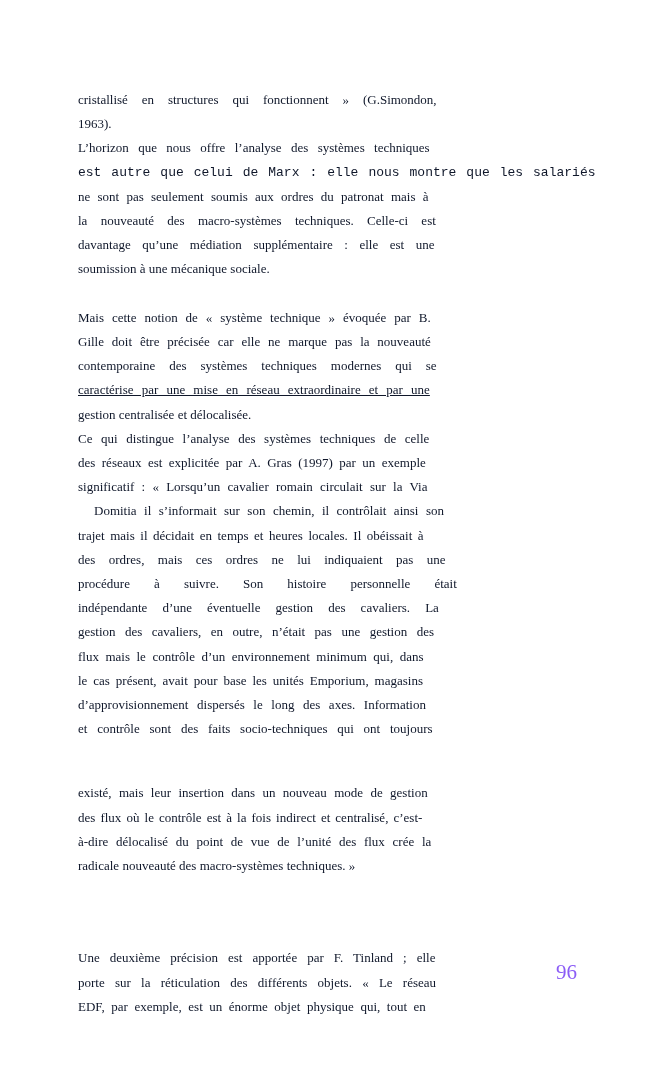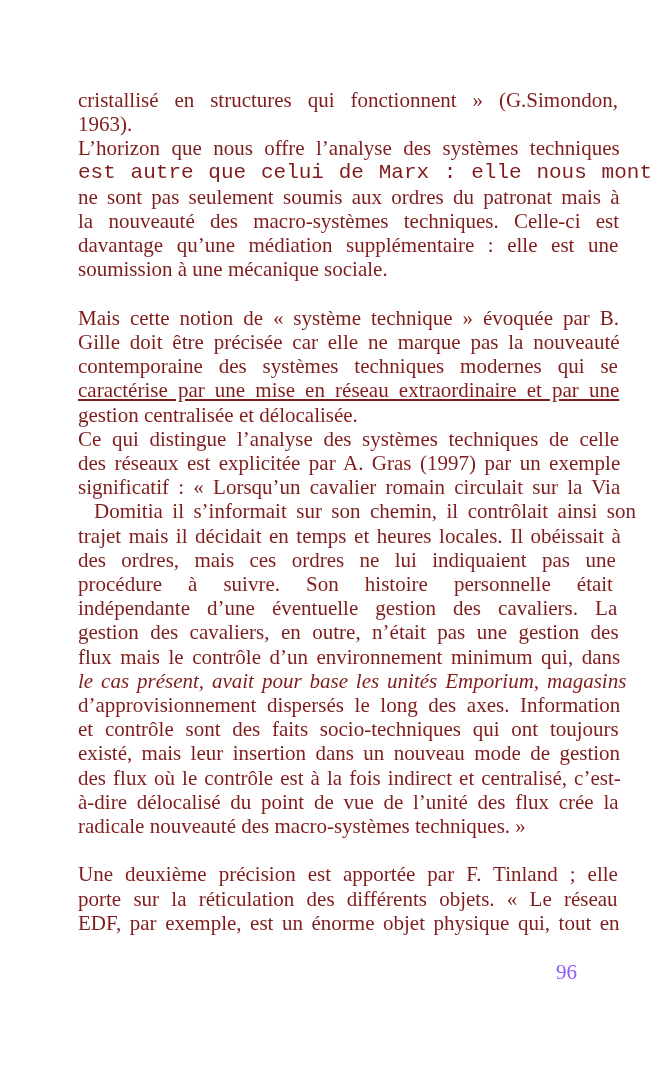--- a/index.html
+++ b/index.html
@@ -1,20 +1,20 @@
 <!DOCTYPE html>
 <html><head>
 <meta charset="utf-8">
 <style>
   html, body { margin: 0; padding: 0; background: #ffffff; }
   body { width: 650px; height: 1084px; position: relative; overflow: hidden; }
   .page {
     position: absolute; left: 78px; top: 88px; width: 508px;
     font-family: "Liberation Serif", "DejaVu Serif", serif;
-    font-size: 21px; line-height: 24.2px; color: #7f1d1d;
+    font-size: 13px; line-height: 24.2px; color: #0f172a;
   }
   .para { margin: 0; text-align: justify; text-align-last: left; }
   .gap { height: 24.2px; }
   .line { display: block; text-align: justify; text-align-last: justify; white-space: nowrap; }
   .line.last { text-align-last: left; }
   .pagenum {
     position: absolute; left: 556px; top: 960px;
     font-family: "Liberation Serif", "DejaVu Serif", serif;
     font-size: 21px; color: #8b5cf6;
   }
@@ -52,31 +52,31 @@
     <span class="line" style="display: block; word-spacing: 5.375px; text-align-last: left;">Ce qui distingue l’analyse des systèmes techniques de celle</span>
     <span class="line" style="display: block; word-spacing: 3.2px; text-align-last: left;">des réseaux est explicitée par A. Gras (1997) par un exemple</span>
     <span class="line" style="display: block; word-spacing: 4px; text-align-last: left;">significatif : « Lorsqu’un cavalier romain circulait sur la Via</span>
     <span class="line" style="display: block; word-spacing: 4.22222px; text-align-last: left; margin-left: 16px;">Domitia il s’informait sur son chemin, il contrôlait ainsi son</span>
     <span class="line" style="display: block; word-spacing: 2.27273px; text-align-last: left;">trajet mais il décidait en temps et heures locales. Il obéissait à</span>
     <span class="line" style="display: block; word-spacing: 10.1111px; text-align-last: left;">des ordres, mais ces ordres ne lui indiquaient pas une</span>
     <span class="line" style="display: block; word-spacing: 20.8333px; text-align-last: left;">procédure à suivre. Son histoire personnelle était</span>
     <span class="line" style="display: block; word-spacing: 11.8333px; text-align-last: left;">indépendante d’une éventuelle gestion des cavaliers. La</span>
     <span class="line" style="display: block; word-spacing: 6.22222px; text-align-last: left;">gestion des cavaliers, en outre, n’était pas une gestion des</span>
     <span class="line" style="display: block; word-spacing: 3.25px; text-align-last: left;">flux mais le contrôle d’un environnement minimum qui, dans</span>
-    <span class="line" style="display: block; word-spacing: 2.66667px; text-align-last: left; font-style: italic;">le cas présent, avait pour base les unités Emporium, magasins</span>
+    <span class="line" style="display: block; word-spacing: 2.66667px; text-align-last: left;">le cas présent, avait pour base les unités Emporium, magasins</span>
     <span class="line" style="display: block; word-spacing: 5.33333px; text-align-last: left;">d’approvisionnement dispersés le long des axes. Information</span>
     <span class="line" style="display: block; word-spacing: 6.5px; text-align-last: left;">et contrôle sont des faits socio-techniques qui ont toujours</span>
-    <span class="line" style="display: block; word-spacing: 4.11111px; text-align-last: left;">existé, mais leur insertion dans un nouveau mode de gestion</span>
+    <span class="line" style="display: block; word-spacing: 4.11111px; text-align-last: left; margin-top: 40px;">existé, mais leur insertion dans un nouveau mode de gestion</span>
     <span class="line" style="display: block; word-spacing: 1.83333px; text-align-last: left;">des flux où le contrôle est à la fois indirect et centralisé, c’est-</span>
     <span class="line" style="display: block; word-spacing: 4.45455px; text-align-last: left;">à-dire délocalisé du point de vue de l’unité des flux crée la</span>
     <span class="line last">radicale nouveauté des macro-systèmes techniques. »</span>
   </div>
 
   <div class="gap"></div>
 
   <div class="para">
-    <span class="line" style="display: block; word-spacing: 6.77778px; text-align-last: left;">Une deuxième précision est apportée par F. Tinland ; elle</span>
+    <span class="line" style="display: block; word-spacing: 6.77778px; text-align-last: left; margin-top: 44px;">Une deuxième précision est apportée par F. Tinland ; elle</span>
     <span class="line" style="display: block; word-spacing: 7px; text-align-last: left;">porte sur la réticulation des différents objets. « Le réseau</span>
     <span class="line" style="display: block; word-spacing: 3.3px; text-align-last: left;">EDF, par exemple, est un énorme objet physique qui, tout en</span>
   </div>
 </div>
 
 <div class="pagenum">96</div>
 
 </body></html>

